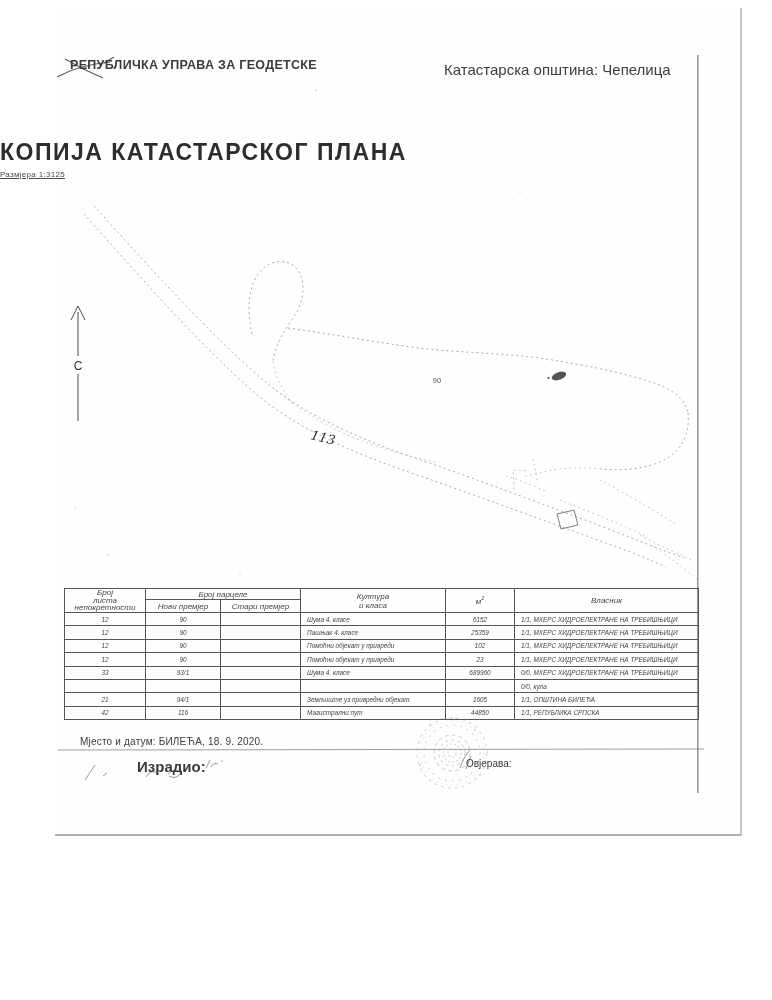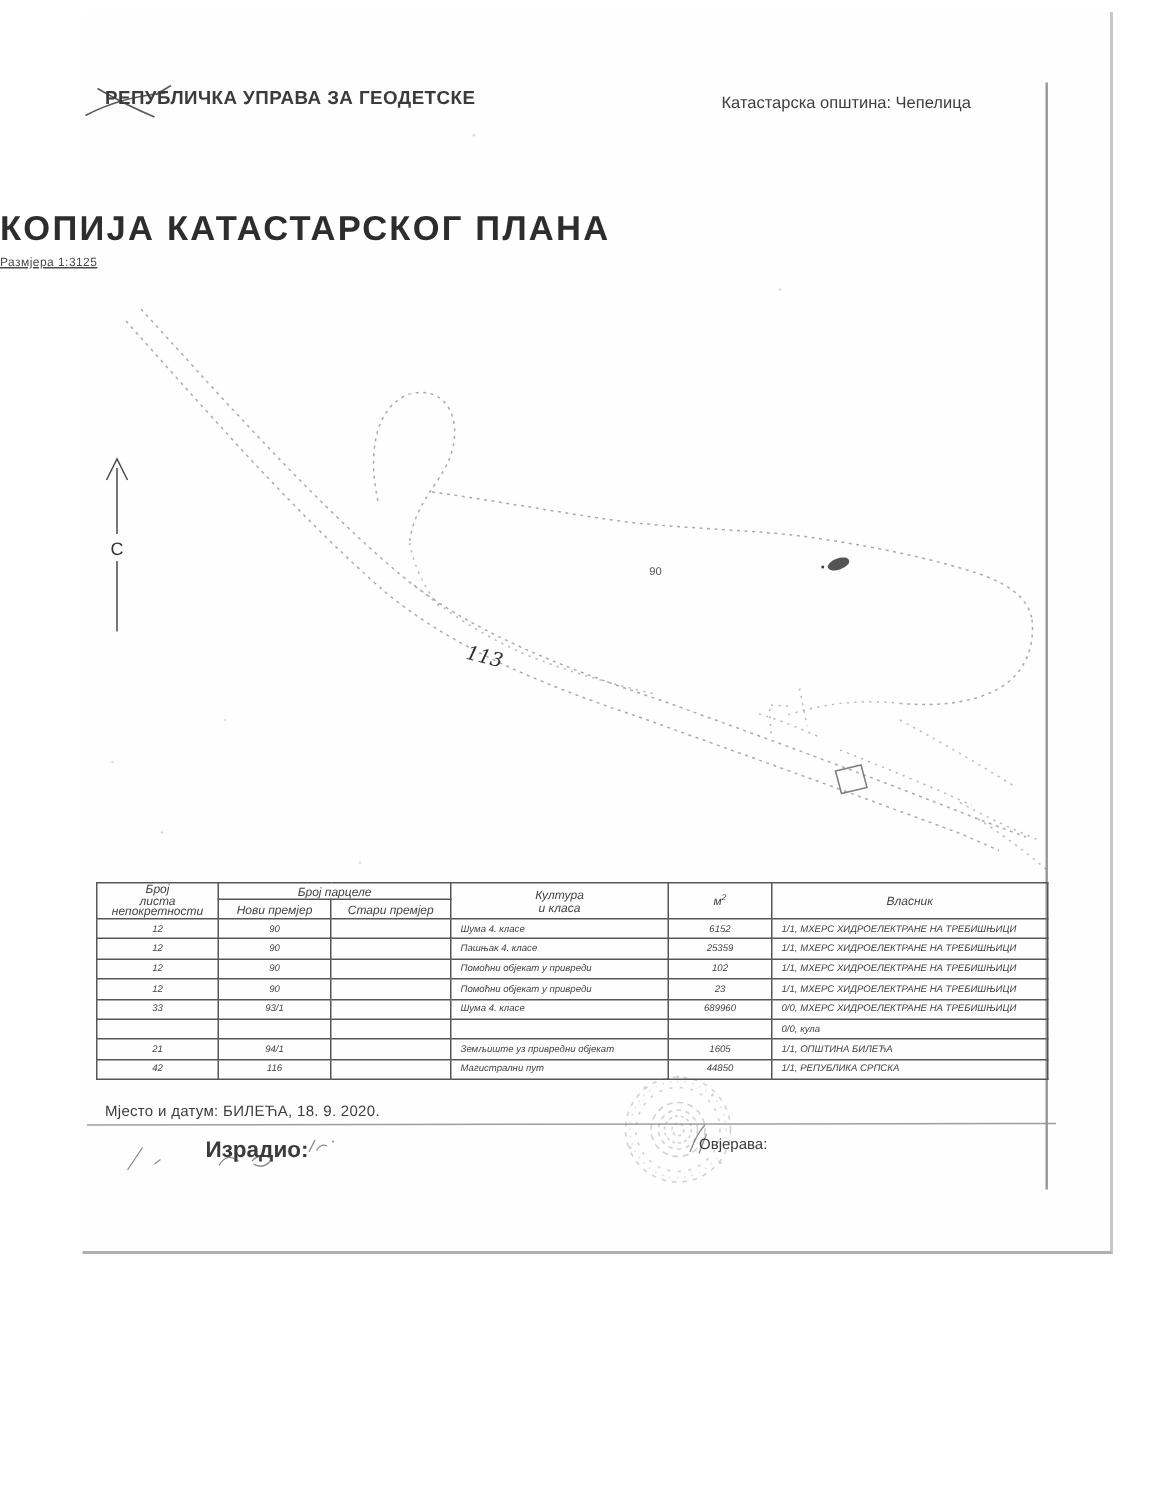--- a/index.html
+++ b/index.html
@@ -10,21 +10,21 @@
     position:absolute; left:55px; top:8px; width:687px; height:828px;
     background:#fefefe;
     border-right:2px solid #c7c7c7;
     border-bottom:2px solid #b0b0b0;
   }
 
   .hdr-left { position:absolute; left:70px; top:57px; width:370px; color:#3b3b3b; }
   .hdr-left .b { font-size:12.5px; font-weight:bold; line-height:16px; letter-spacing:.3px; }
   .hdr-left .r { font-size:10.5px; margin-top:4px; color:#474747; }
 
-  .hdr-right { position:absolute; left:444px; top:60px; width:260px; color:#3e3e3e; font-size:11px; line-height:19px;margin-left:37px; }
+  .hdr-right { position:absolute; left:444px; top:60px; width:260px; color:#3e3e3e; font-size:15px; line-height:19px; }
 
   .title-wrap { position:absolute; left:0; top:127px; width:756px; text-align:left; color:#2d2d2d;margin-top:12px; }
   .title-wrap .t { font-size:23px; font-weight:bold; letter-spacing:1.5px; }
   .title-wrap .s { font-size:8px; margin-top:4px; color:#4a4a4a; letter-spacing:.3px;text-decoration:underline; }
 
   svg.overlay { position:absolute; left:0; top:0; width:772px; height:1000px; pointer-events:none; }
   .mapline { fill:none; stroke:#9c9c9c; stroke-width:1; stroke-dasharray:2 3; opacity:.85; }
   .mapline2 { fill:none; stroke:#aaaaaa; stroke-width:1; stroke-dasharray:1.5 3.5; opacity:.8; }
 
   table.cadastral {
@@ -38,21 +38,21 @@
   .cadastral thead th { text-align:center; font-size:8px; }
   .th-sheet { font-size:6.8px; line-height:7.6px; white-space:normal; }
   .th-two { line-height:9px; }
   .cadastral .hr1 th { height:11px; }
   .cadastral .hr2 th { height:13px; }
   .cadastral tbody td { height:13.4px; font-size:6.4px; }
   .cadastral td.c { text-align:center; }
   .cadastral td.l { text-align:left; padding-left:6px; }
   .cadastral sup { font-size:5.5px; }
 
-  .place-date { position:absolute; left:70px; top:736px; font-size:10px; color:#3c3c3c; letter-spacing:.2px; }
+  .place-date { position:absolute; left:80px; top:736px; font-size:10px; color:#3c3c3c; letter-spacing:.2px; }
   .foot-rule { position:absolute; left:58px; top:749px; width:646px; height:1px; background:#8d8d8d; opacity:.85; transform:rotate(-.1deg); }
   .prepared  { position:absolute; left:137px; top:758px; font-size:15px; font-weight:bold; color:#3a3a3a; }
   .certified { position:absolute; left:466px; top:758px; font-size:10px; font-weight:normal; color:#3a3a3a; }
 
   .north-label { font-size:12px; fill:#333333; font-family:"Liberation Sans", sans-serif; }
   .lbl-90  { font-size:7.5px; fill:#555555; font-family:"Liberation Sans", sans-serif; }
   .lbl-113 { font-size:13px; fill:#2e2e2e; font-style:italic; font-family:"DejaVu Serif", serif; }
 </style>
 </head>
 <body>

